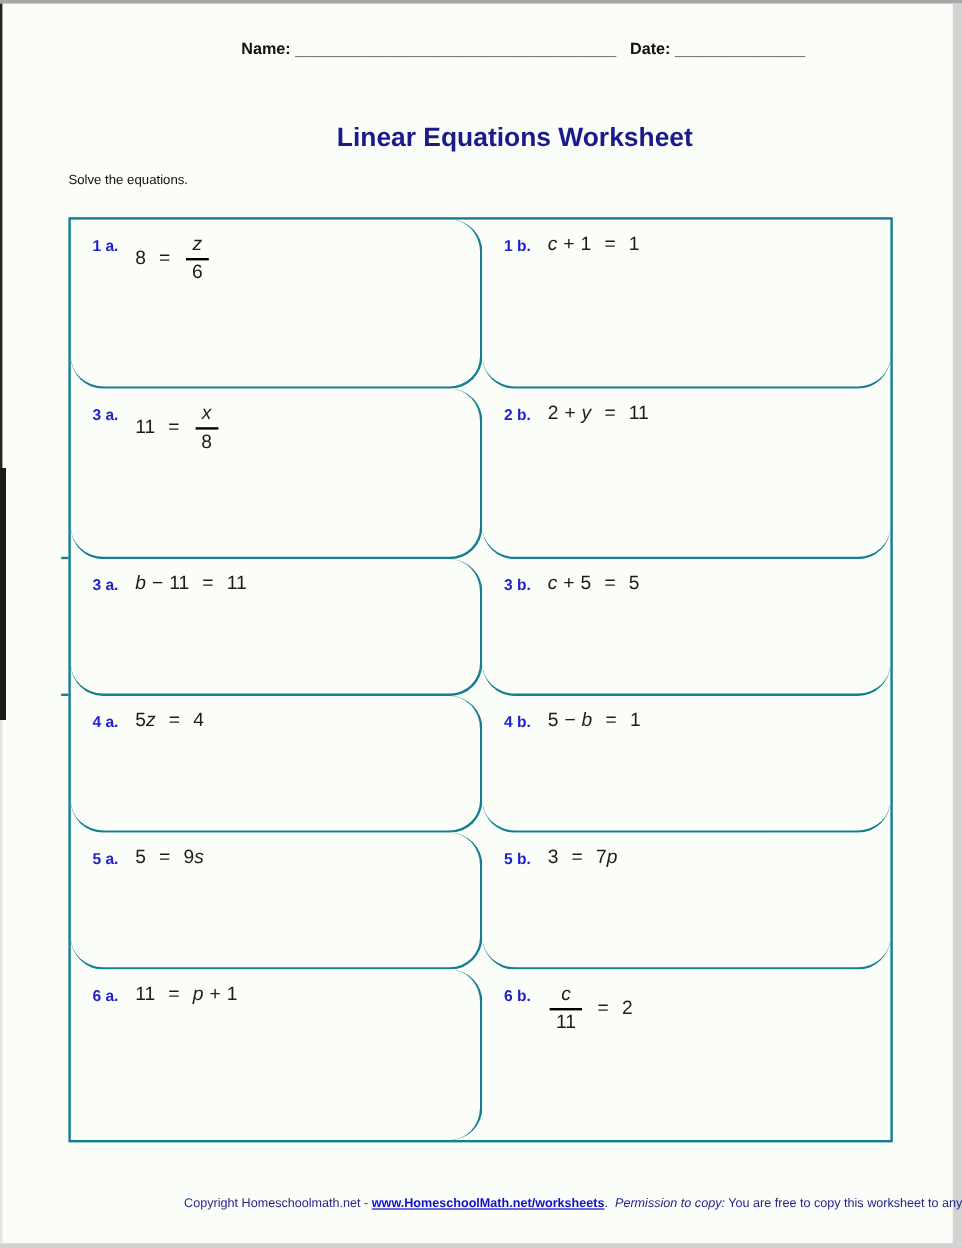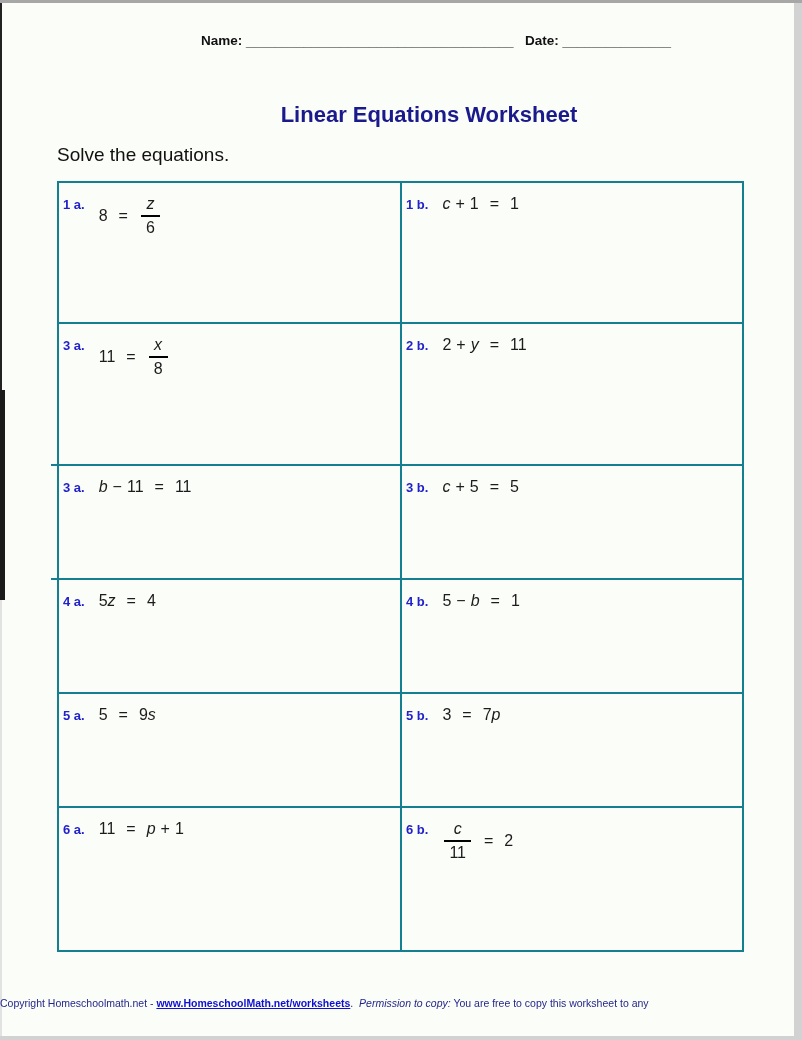--- a/index.html
+++ b/index.html
@@ -26,50 +26,50 @@
   .hdr-group{position:absolute;top:33px;white-space:nowrap;font-size:13.5px;margin-left:33px;}
   .hdr-name{left:168px;}
   .hdr-date{left:492px;}
   .hdr-label{font-weight:bold;color:#111;}
   .hdr-line{color:var(--line-gray);letter-spacing:0;font-size:13px;}
 
   .page-title{
     position:absolute;left:12px;top:86px;width:100%;margin:16px;
     text-align:center;font-size:22px;font-weight:bold;color:var(--title);
   }
-  .instructions{position:absolute;left:57px;top:144px;font-size:19px;color:#111;}
+  .instructions{position:absolute;left:57px;top:144px;font-size:11px;color:#111;}
 
   
   .ptable{
     position:absolute;left:57px;top:181px;width:687px;height:771px;
     box-sizing:border-box;border:2px solid var(--table-border);
     display:grid;grid-template-columns:343px 340px;
     grid-template-rows:141px 142px 114px 114px 114px 142px;
   }
-  .cell{box-sizing:border-box;display:flex;align-items:flex-start;padding:12px 4px 0 4px;}
+  .cell{box-sizing:border-box;display:flex;align-items:flex-start;padding:12px 4px 0 18px;border-radius:27px;}
   .cell:nth-child(odd){border-right:2px solid var(--table-border);}
   .cell:not(:nth-last-child(-n+2)){border-bottom:2px solid var(--table-border);}
   .plabel{font-size:13px;font-weight:bold;color:var(--problem-label);margin-top:2px;white-space:nowrap;}
   .equation{display:inline-flex;align-items:center;margin-left:14px;font-size:16px;white-space:nowrap;}
   .equation .v{font-style:italic;}
   .equation .op{margin:0 5px;}
   .equation .eq{margin:0 11px;}
   .frac{display:inline-flex;flex-direction:column;align-items:center;margin:0 2px;}
   .fnum{font-style:italic;padding:0 5px 2px;}
   .fbar{height:2px;background:#000;align-self:stretch;}
   .fden{padding:2px 5px 0;}
 
   
   .tick{position:absolute;width:6px;height:2px;background:var(--table-border);}
   .tick-1{left:51px;top:464px;}
   .tick-2{left:51px;top:578px;}
 
   
   .footer{
-    position:absolute;left:0;top:997px;width:100%;text-align:left;
+    position:absolute;left:0;top:997px;width:100%;text-align:right;
     font-size:10.5px;line-height:13.5px;color:var(--footer-text);
   }
   .footer .link{color:var(--footer-link);font-weight:bold;text-decoration:underline;cursor:pointer;}
   .footer .ital{font-style:italic;}
 </style>
 </head>
 <body>
 
 <div class="edge edge-top"></div>
 <div class="edge edge-bottom"></div>

